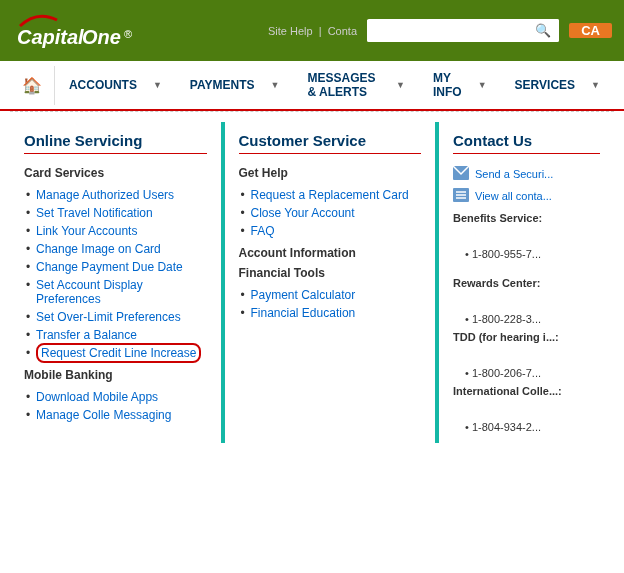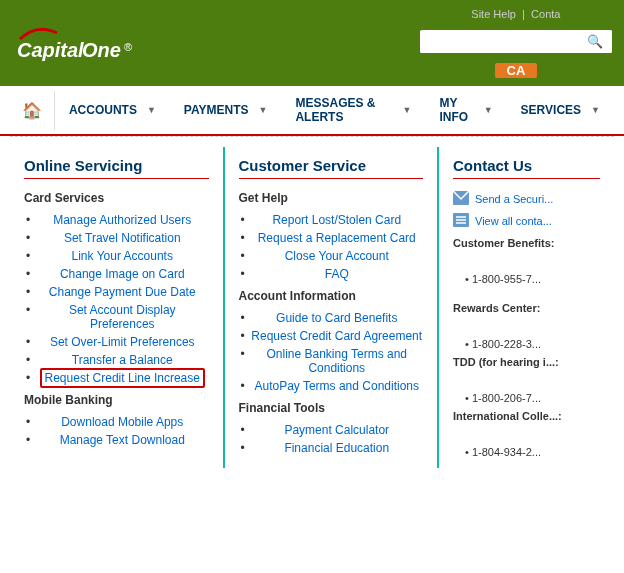--- a/index.html
+++ b/index.html
@@ -10,21 +10,20 @@
       background: #4d7c0f;
       padding: 8px 12px;
       display: flex;
       align-items: center;
       justify-content: space-between;
     }
     .header-right {
       display: flex;
       align-items: center;
       gap: 10px;
-      flex-direction: column;
     }
     .site-help-links {
       color: #ccc;
       font-size: 11px;
     }
     .site-help-links a {
       color: #ccc;
       text-decoration: none;
     }
     .search-bar {
@@ -76,42 +75,42 @@
     }
     .nav-item {
       padding: 10px 14px;
       font-size: 12px;
       font-weight: bold;
       color: #003865;
       cursor: pointer;
       text-transform: uppercase;
       display: flex;
       align-items: center;
-      gap: 10px;
+      gap: 16px;
     }
     .nav-arrow { font-size: 9px; color: #666; }
 
     
     .divider-line {
       border: none;
       border-top: 1px dashed #ccc;
       margin: 0 10px;
     }
 
     
     .main-content {
       display: flex;
       padding: 10px;
       gap: 0;
     }
 
     
     .col {
       padding: 10px 14px;
-      border-right: 2px solid #14b8a6;
+      border-right: 4px solid #14b8a6;
       flex: 1;
     }
     .col:last-child {
       border-right: none;
     }
 
     .col-title {
       font-size: 15px;
       font-weight: bold;
       color: #003865;
@@ -124,42 +123,41 @@
       font-size: 12px;
       font-weight: bold;
       color: #333;
       margin-bottom: 6px;
       margin-top: 6px;
     }
 
     .link-list {
       list-style: none;
       padding: 0;
-      text-align: center;
     }
     .link-list li {
       padding: 2px 0 2px 12px;
       position: relative;
       font-size: 12px;
     }
     .link-list li::before {
       content: "•";
       position: absolute;
       left: 2px;
       color: #333;
     }
     .link-list li a {
       color: #0066cc;
       text-decoration: none;
     }
 
     .highlighted-link {
       border: 2px solid #cc0000 !important;
       padding: 1px 3px !important;
-      border-radius: 2px;
+      border-radius: 8px;
     }
 
     
     .contact-col {
       min-width: 160px;
       max-width: 175px;
       flex: 0 0 175px;
     }
     .contact-icon-item {
       display: flex;
@@ -266,42 +264,35 @@
       <li><a href="#">Change Payment Due Date</a></li>
       <li><a href="#">Set Account Display Preferences</a></li>
       <li><a href="#">Set Over-Limit Preferences</a></li>
       <li><a href="#">Transfer a Balance</a></li>
       <li><a class="highlighted-link" href="#">Request Credit Line Increase</a></li>
     </ul>
 
     <div class="section-heading">Mobile Banking</div>
     <ul class="link-list">
       <li><a href="#">Download Mobile Apps</a></li>
-      <li><a href="#">Manage Text Download</a></li>
+      <li><a href="#">Manage Colle Messaging</a></li>
     </ul>
   </div>
 
   <div class="col">
     <div class="col-title">Customer Service</div>
 
     <div class="section-heading">Get Help</div>
     <ul class="link-list">
-      <li><a href="#">Report Lost/Stolen Card</a></li>
       <li><a href="#">Request a Replacement Card</a></li>
       <li><a href="#">Close Your Account</a></li>
       <li><a href="#">FAQ</a></li>
     </ul>
 
     <div class="section-heading">Account Information</div>
-    <ul class="link-list">
-      <li><a href="#">Guide to Card Benefits</a></li>
-      <li><a href="#">Request Credit Card Agreement</a></li>
-      <li><a href="#">Online Banking Terms and Conditions</a></li>
-      <li><a href="#">AutoPay Terms and Conditions</a></li>
-    </ul>
 
     <div class="section-heading">Financial Tools</div>
     <ul class="link-list">
       <li><a href="#">Payment Calculator</a></li>
       <li><a href="#">Financial Education</a></li>
     </ul>
   </div>
 
   <div class="col contact-col">
     <div class="col-title">Contact Us</div>
@@ -321,21 +312,21 @@
           <rect x="0" y="0" width="16" height="14" rx="1" fill="#6699cc"></rect>
           <line x1="3" y1="4" x2="13" y2="4" stroke="#fff" stroke-width="1.5"></line>
           <line x1="3" y1="7" x2="13" y2="7" stroke="#fff" stroke-width="1.5"></line>
           <line x1="3" y1="10" x2="13" y2="10" stroke="#fff" stroke-width="1.5"></line>
         </svg>
       </span>
       <a class="contact-link" href="#">View all conta...</a>
     </div>
 
     <div class="phone-section">
-      <div class="phone-label">Customer Benefits:</div>
+      <div class="phone-label">Benefits Service:</div>
       <div class="phone-number">1-800-955-7...</div>
 
       <div class="phone-label" style="margin-top:17px">Rewards Center:</div>
       <div class="phone-number">1-800-228-3...</div>
 
       <div class="phone-label" style="margin-top:6px">TDD (for hearing i...:</div>
       <div class="phone-number">1-800-206-7...</div>
 
       <div class="phone-label" style="margin-top:6px">International Colle...:</div>
       <div class="phone-number">1-804-934-2...</div>

